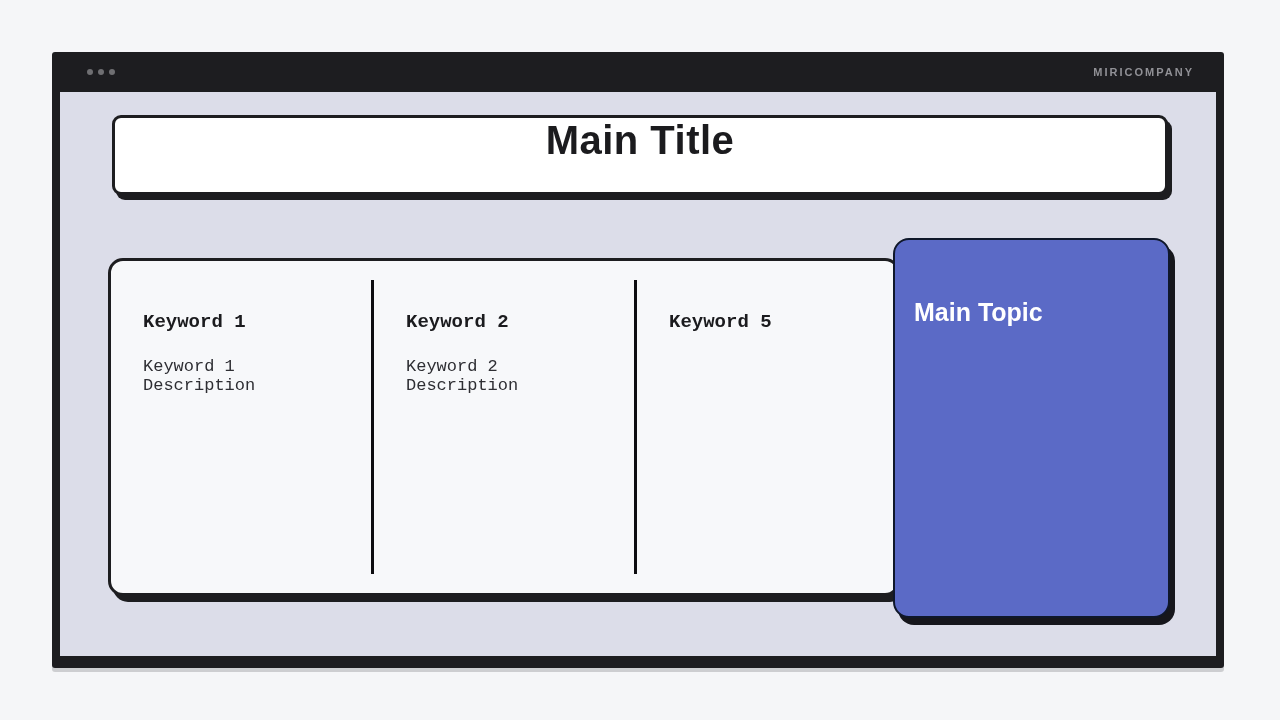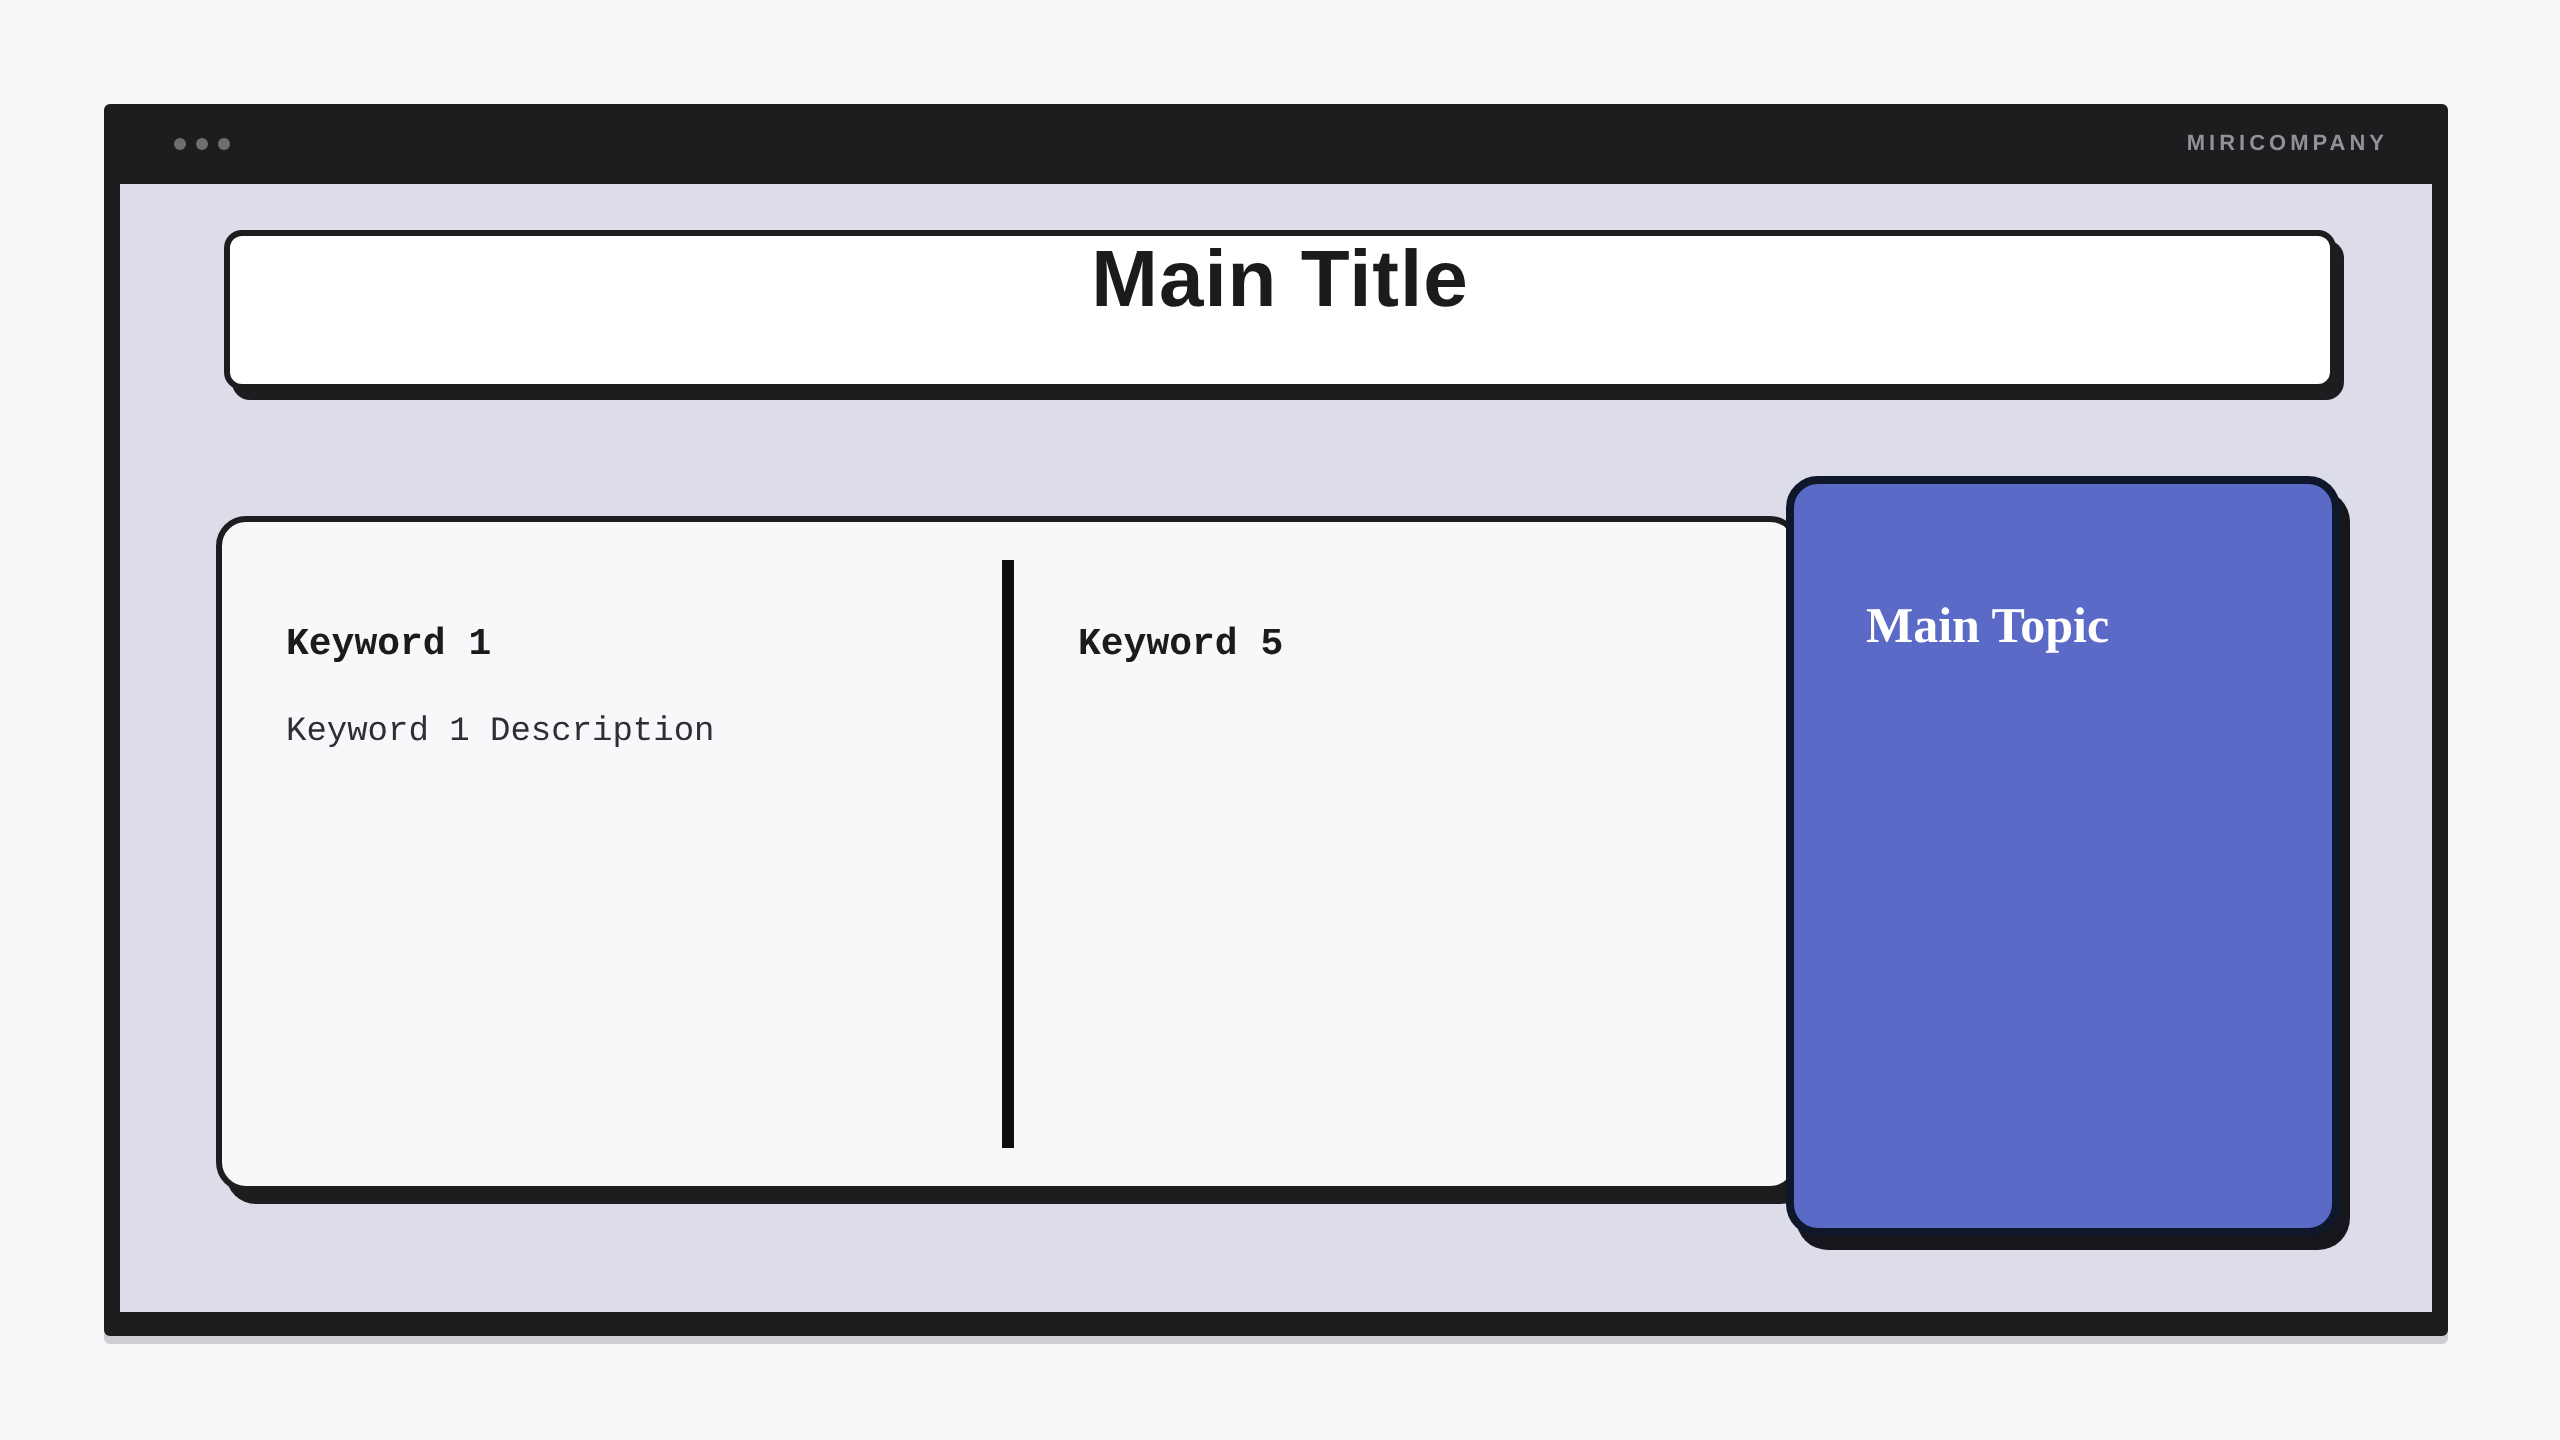--- a/index.html
+++ b/index.html
@@ -97,26 +97,25 @@
     background: #0d0d10;
     margin: 19px 0;
   }
 
   
   .topic-card {
     position: absolute;
     left: 893px; top: 238px;
     width: 277px; height: 380px;
     background: var(--accent, #5b6ac6);
-    border: 4px solid #0f172a;
+    border: 2px solid #0f172a;
     border-radius: 16px;
     box-shadow: 5px 7px 0 #16161c;
-    padding: 58px 24px 24px 36px;
+    padding: 58px 24px 24px 19px;
     z-index: 2;
-    font-family: Liberation Serif, serif;
   }
   .topic-card h2 {
     font-size: 25px;
     font-weight: bold;
     color: #ffffff;
     margin-bottom: 22px;
   }
   .topic-card p {
     font-size: 17px;
     color: #eef0fb;
@@ -141,20 +140,24 @@
     <div class="title-box" style="left:52px; top:23px;">
       <h1>Main Title</h1>
     </div>
 
     <div class="keywords-panel" style="left:48px; top:166px;">
       <div class="kw-col">
         <h2>Keyword 1</h2>
         <p>Keyword 1 Description</p>
       </div>
       <div class="col-divider"></div>
+      <div class="kw-col">
+        <h2>Keyword 2</h2>
+        <p>Keyword 2 Description</p>
+      </div>
       <div class="col-divider"></div>
       <div class="kw-col">
         <h2>Keyword 5</h2>
       </div>
     </div>
 
     <div class="topic-card" style="left:833px; top:146px;">
       <h2>Main Topic</h2>
     </div>
 

